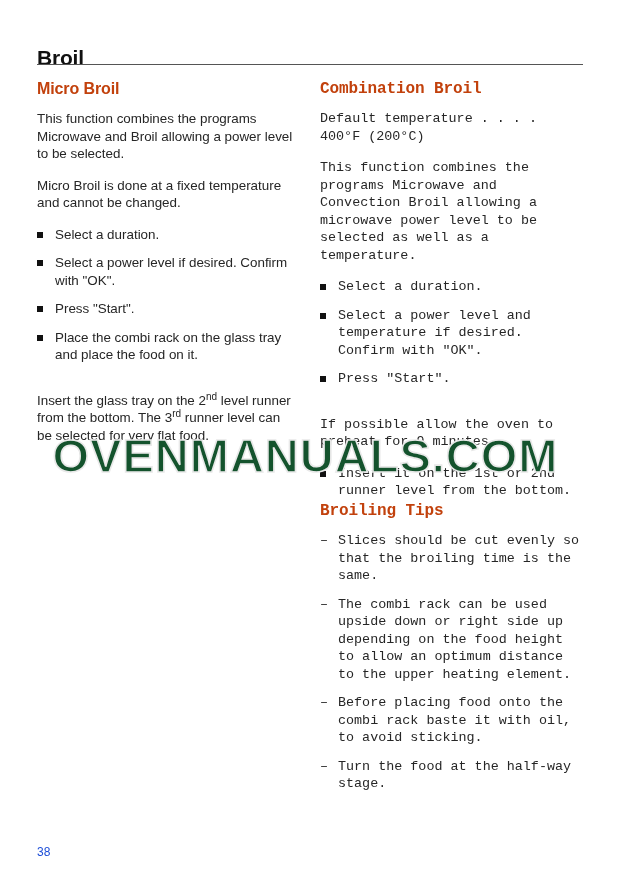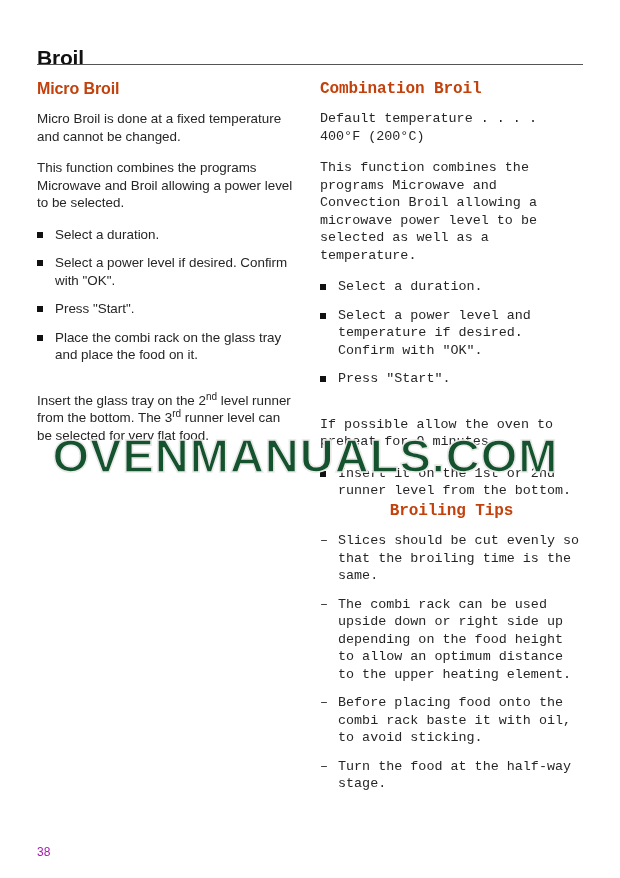--- a/index.html
+++ b/index.html
@@ -59,21 +59,20 @@
 
   .section-head {
     font-size: 16px;
     font-weight: bold;
     color: #c2410c;
     margin: 0 0 12px 0;
     letter-spacing: -0.1px;
   }
   .section-head.tips {
     margin-top: 0;
-    text-align: center;
   }
 
   p.para {
     font-size: 13.4px;
     line-height: 17.5px;
     margin: 0 0 14px 0;
     color: #262626;
   }
 
   ul.blist, ul.dlist {
@@ -135,39 +134,39 @@
     pointer-events: none;
     user-select: none;
   }
 
   
   .page-number {
     position: absolute;
     left: 37px;
     top: 845px;
     font-size: 12px;
-    color: #a21caf;
+    color: #1d4ed8;
   }
 </style>
 </head>
 <body>
 
 <div class="page">
 
   <h1 class="page-title">Broil</h1>
   <div class="title-rule"></div>
 
   <div class="col col-left">
 
     <h2 class="section-head">Micro Broil</h2>
 
+    <p class="para">This function combines the programs Microwave and Broil allowing a power level to be selected.</p>
+
     <p class="para">Micro Broil is done at a fixed temperature and cannot be changed.</p>
 
-    <p class="para">This function combines the programs Microwave and Broil allowing a power level to be selected.</p>
-
     <ul class="blist">
       <li>
         <span class="marker"></span>
         <span>Select a duration.</span>
       </li>
       <li>
         <span class="marker"></span>
         <span>Select a power level if desired. Confirm with "OK".</span>
       </li>
       <li>

